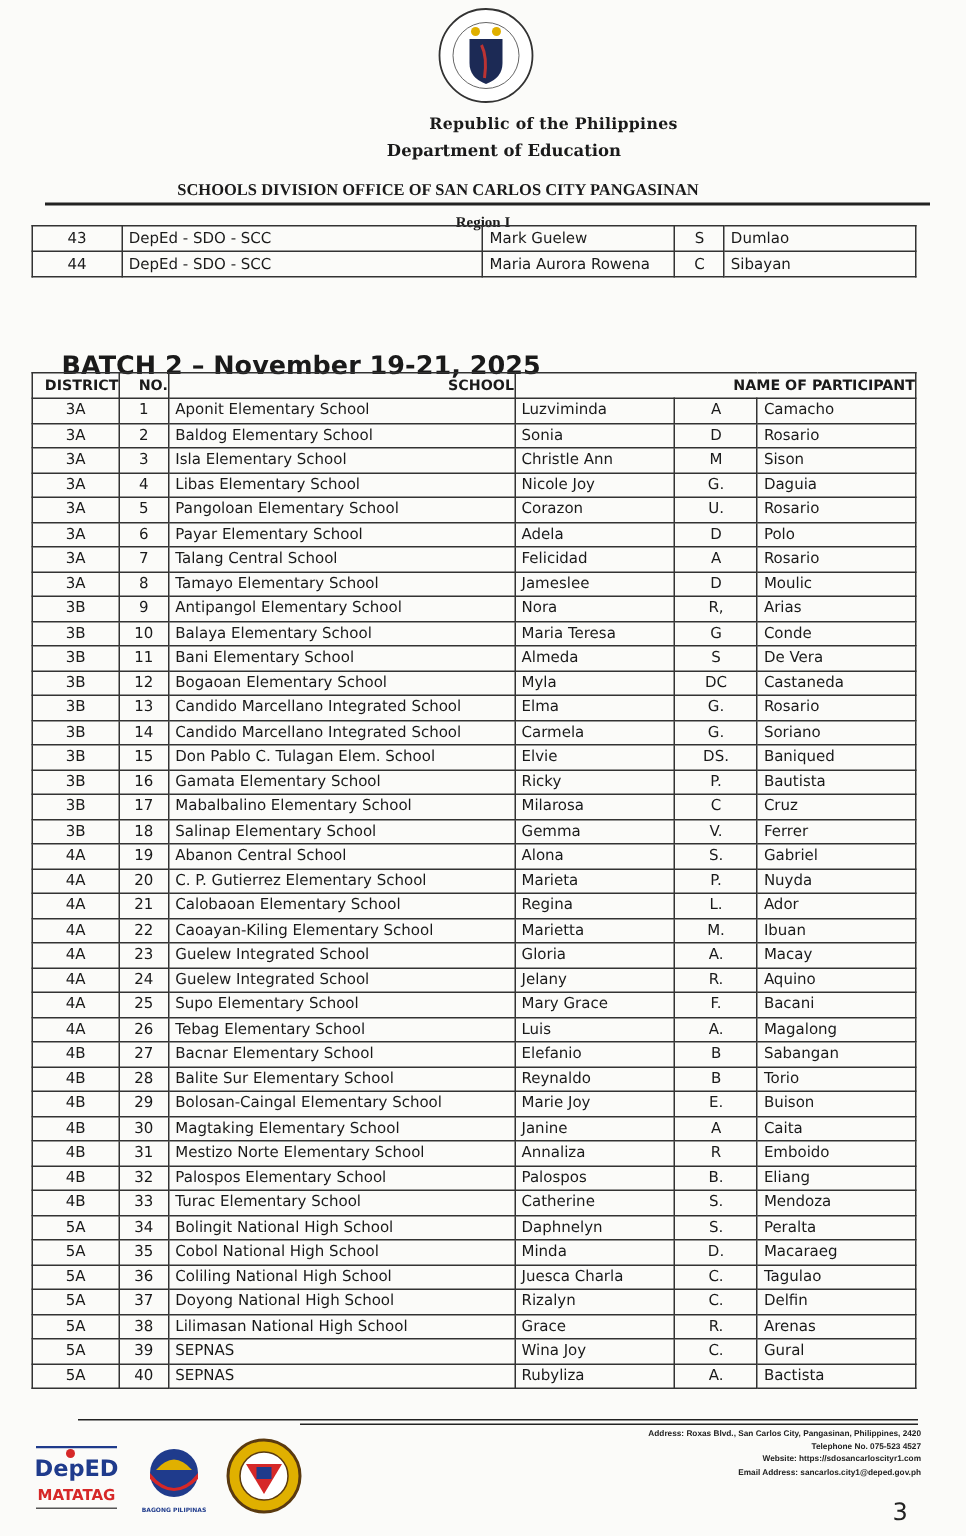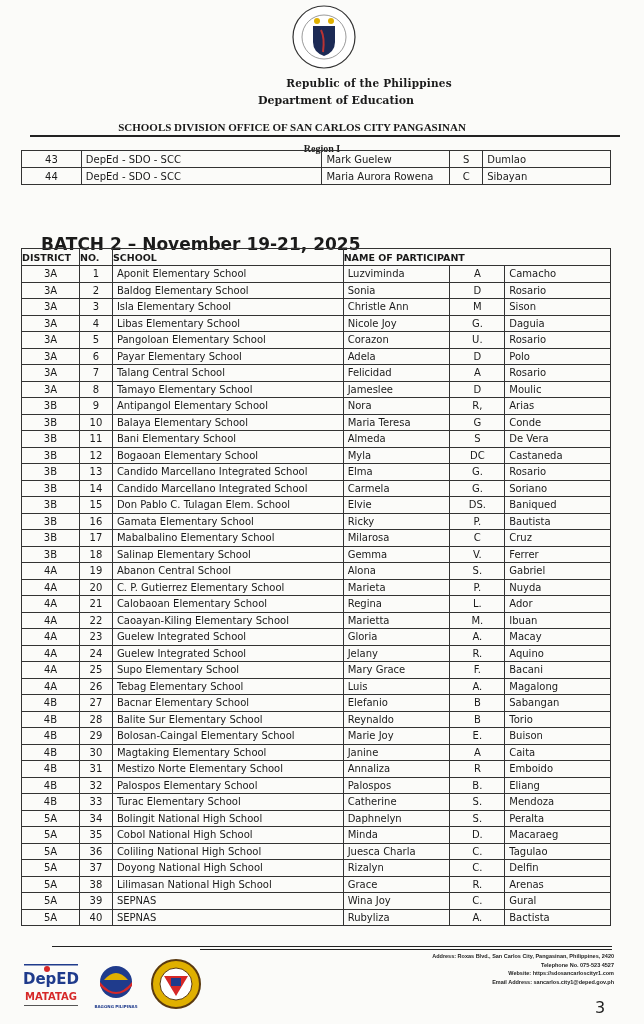--- a/index.html
+++ b/index.html
@@ -11,21 +11,21 @@
   .hdr-office { position:absolute; left:0; width:584px; top:121px; text-align:center; font-family:"Liberation Serif", serif; font-weight:bold; font-size:11px; }
   .hdr-rule { position:absolute; left:30px; width:590px; top:135px; height:2px; background:#222; }
 
   table { border-collapse:collapse; position:absolute; font-family:"DejaVu Sans", sans-serif; font-size:10px; }
   td, th { border:1px solid #333; padding:0 0 0 4px; height:15.5px; line-height:15px; white-space:nowrap; }
   .prev { left:21px; top:150px; width:590px; }
   .prev td { height:16px; }
   .c { text-align:center; padding:0; }
   .batch { position:absolute; left:41px; top:234px; font-weight:bold; font-size:17px; }
   .main { left:21px; top:248px; width:590px; }
-  .main th { font-weight:bold; font-size:9.5px; text-align:left; padding:0; height:16px; }
+  .main th { font-weight:bold; font-size:9.5px; text-align:right; padding:0; height:16px; }
 
   .foot-rule1 { position:absolute; left:52px; width:560px; top:946px; height:1px; background:#222; }
   .foot-rule2 { position:absolute; left:200px; width:412px; top:949px; height:1px; background:#222; }
   .logo-deped { position:absolute; left:22px; top:960px; width:58px; height:52px; }
   .logo-bp { position:absolute; left:92px; top:962px; width:48px; height:50px; }
   .logo-sdo { position:absolute; left:150px; top:958px; width:52px; height:52px; }
   .addr { position:absolute; right:30px; top:952px; text-align:right; font-family:"Liberation Sans", sans-serif; font-weight:bold; font-size:5.5px; line-height:8.5px; color:#222; }
   .pagenum { position:absolute; left:595px; top:998px; font-family:"DejaVu Sans", sans-serif; font-size:16px; color:#222; }
 </style>
 </head>

